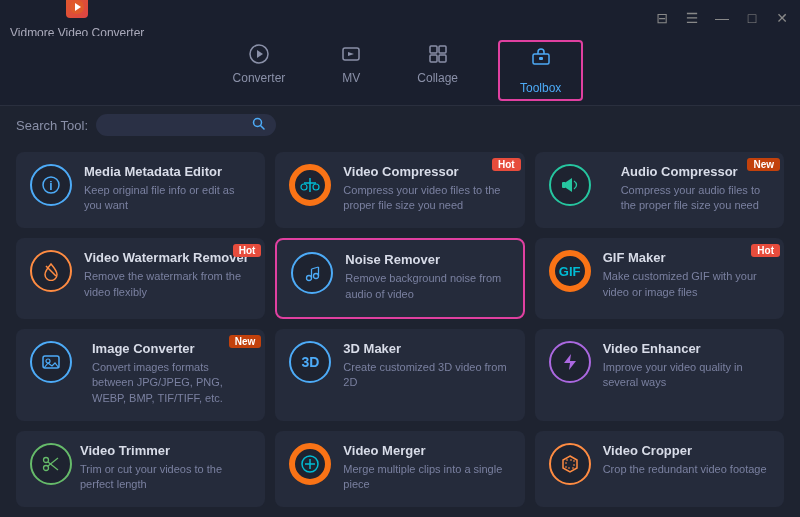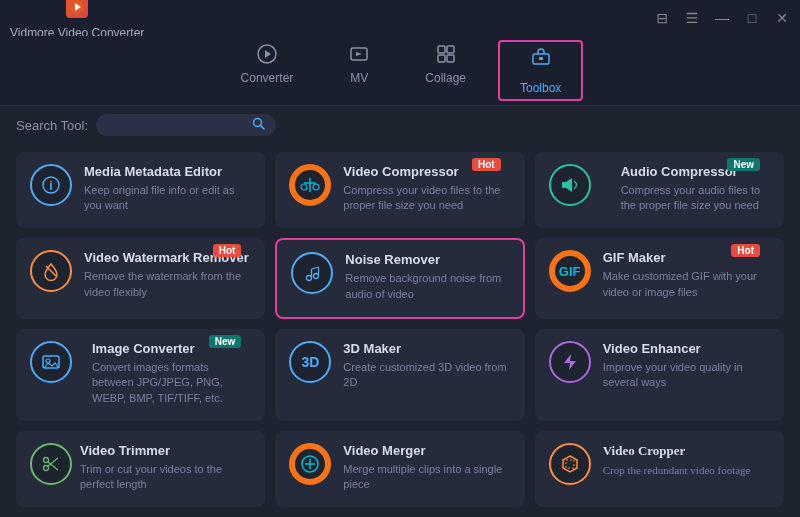--- a/index.html
+++ b/index.html
@@ -79,21 +79,21 @@
       cursor: pointer;
       color: #8a90a8;
       font-size: 12px;
       gap: 4px;
       position: relative;
     }
     .nav-tab.active {
       color: #4dabf7;
       border: 2px solid #e040a0;
       border-radius: 4px;
-      margin: 4px 4px;
+      margin: 4px 12px;
       padding: 4px 20px 4px;
       gap: 12px;
     }
     .nav-tab .tab-icon {
       font-size: 18px;
       line-height: 1;
     }
     .nav-tab .tab-label {
       font-size: 12px;
     }
@@ -178,29 +178,29 @@
       margin-bottom: 4px;
     }
     .tool-card-desc {
       font-size: 11px;
       color: #7a80a0;
       line-height: 1.4;
     }
     .badge {
       position: absolute;
       top: 6px;
-      right: 24px;
+      right: 4px;
       font-size: 10px;
       font-weight: bold;
       padding: 1px 6px;
       border-radius: 3px;
       color: white;
     }
     .badge.hot { background: #e74c3c; }
-    .badge.new { background: #0f766e; }
+    .badge.new { background: #c2410c; }
   </style>
 </head>
 <body>
 
 <div class="title-bar">
   <div class="title-bar-left">
     <div class="app-logo">
       <svg width="16" height="16" viewBox="0 0 16 16">
         <circle cx="8" cy="8" r="7" fill="#e05a2b"></circle>
         <polygon points="6,4 12,8 6,12" fill="white"></polygon>
@@ -412,21 +412,21 @@
           <line x1="10" y1="5" x2="10" y2="15" stroke="#00bcd4" stroke-width="1.5"></line>
           <line x1="5" y1="10" x2="15" y2="10" stroke="#00bcd4" stroke-width="1.5"></line>
         </svg>
     </div>
     <div class="tool-card-text">
       <div class="tool-card-title">Video Merger</div>
       <div class="tool-card-desc">Merge multiple clips into a single piece</div>
     </div>
 
   </div>
-    <div class="tool-card" style="position: relative; font-family: Liberation Serif, serif;">
+    <div class="tool-card" style="position: relative;">
     <div class="tool-icon-circle orange">
       <svg width="20" height="20" viewBox="0 0 20 20">
           <polygon points="10,2 17,6 17,14 10,18 3,14 3,6" stroke="#ff8c42" stroke-width="1.5" fill="none"></polygon>
           <rect x="6" y="6" width="8" height="8" stroke="#ff8c42" stroke-width="1" fill="none" stroke-dasharray="2"></rect>
         </svg>
     </div>
     <div class="tool-card-text">
       <div class="tool-card-title">Video Cropper</div>
       <div class="tool-card-desc">Crop the redundant video footage</div>
     </div>

